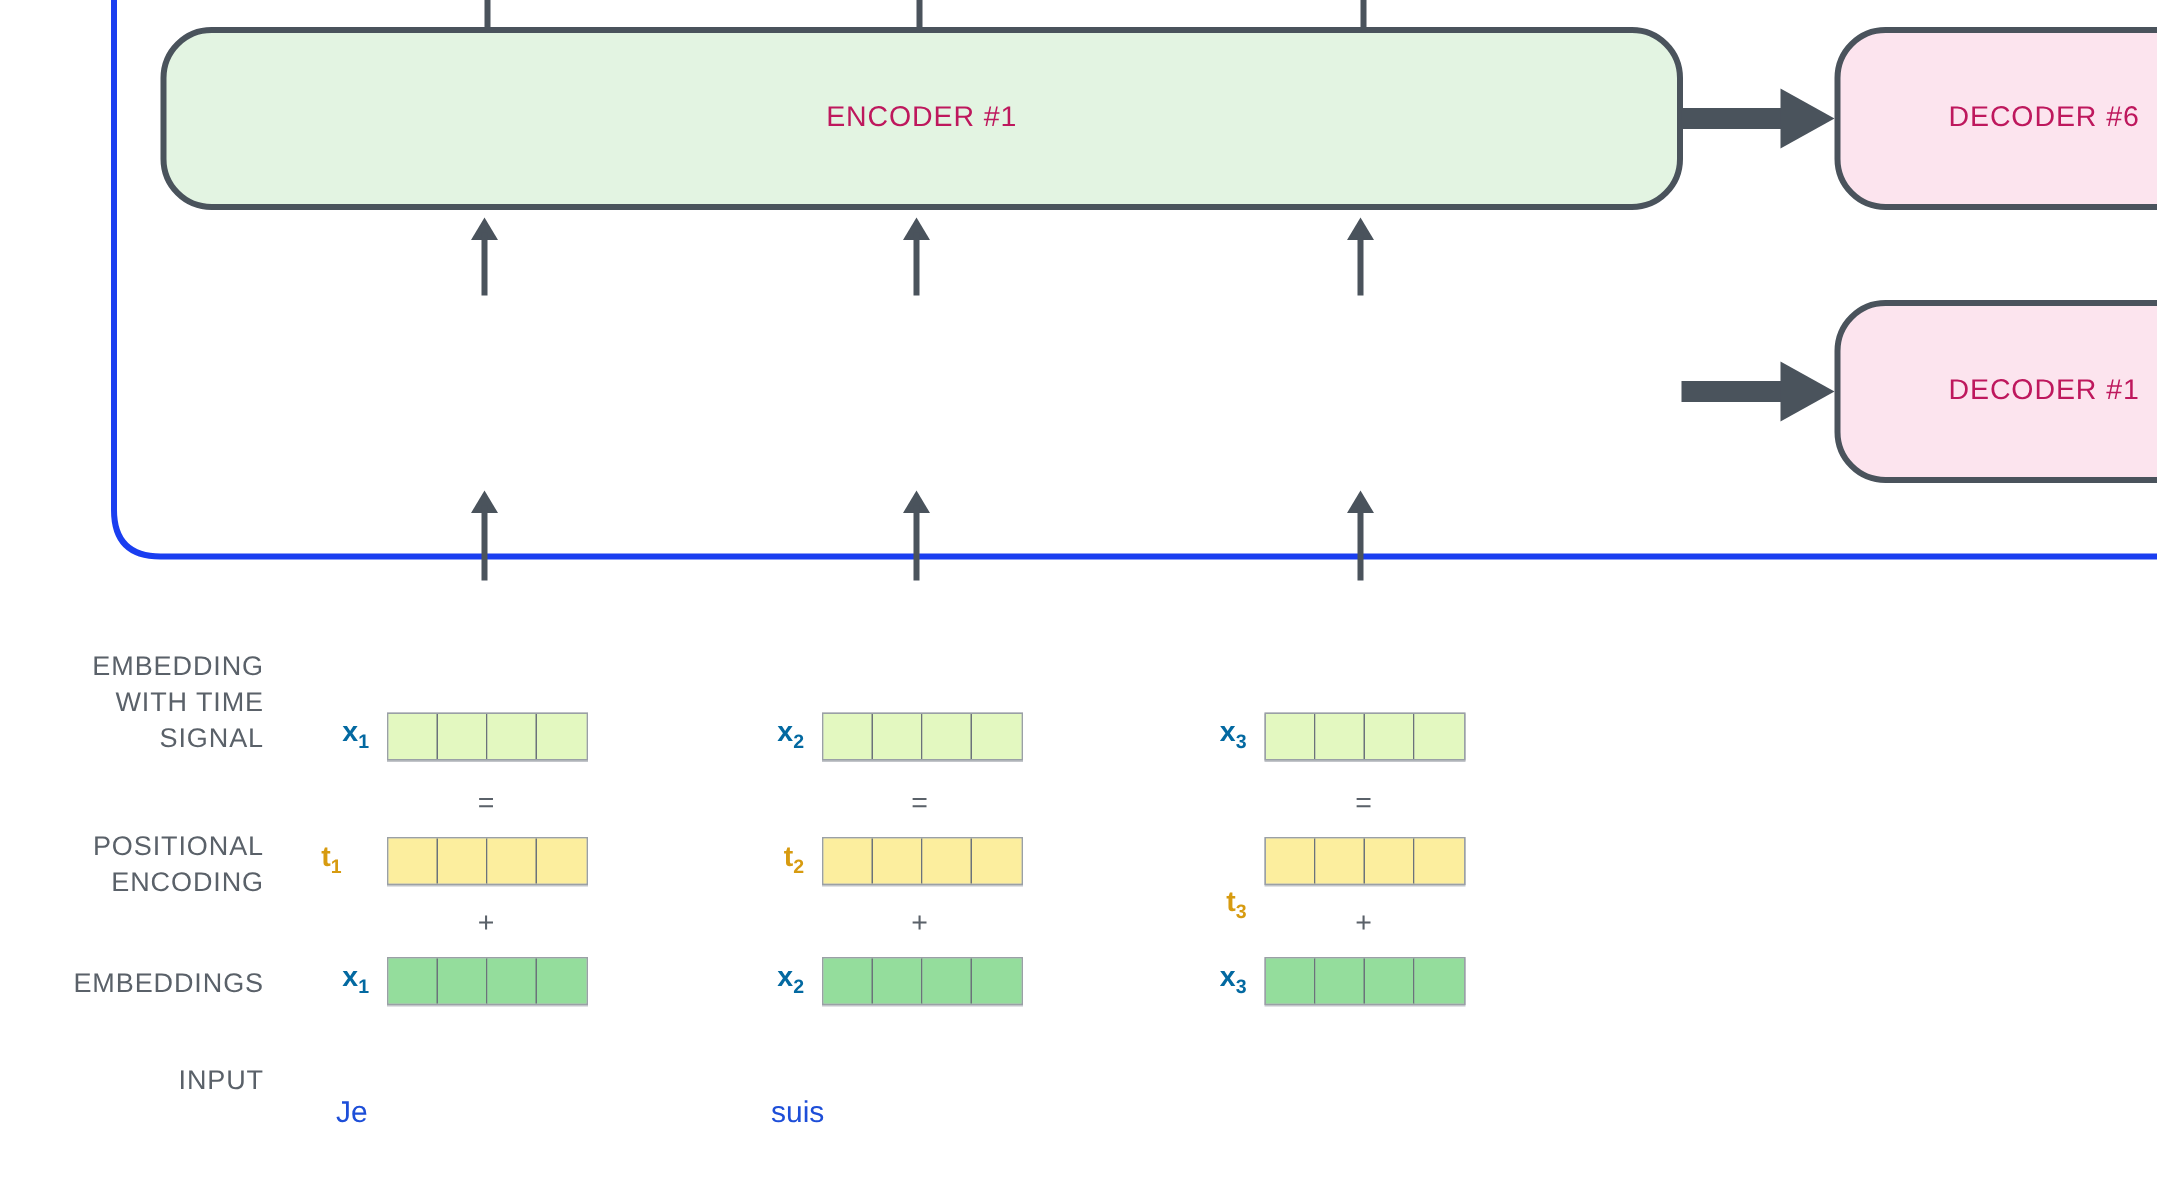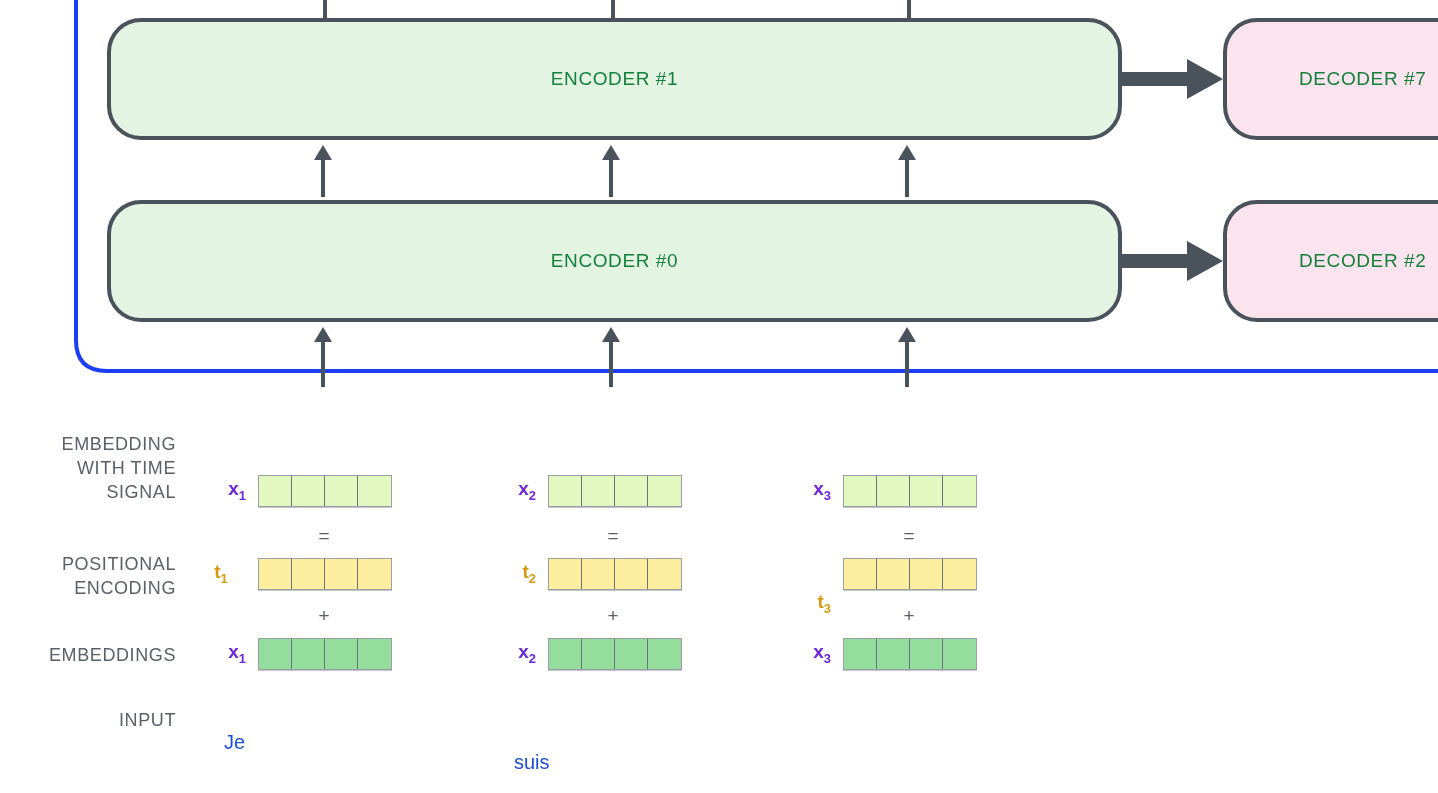--- a/index.html
+++ b/index.html
@@ -28,21 +28,21 @@
   
   .block {
     position: absolute;
     border: 4px solid #4a535c;
     border-radius: 34px;
     display: flex;
     align-items: center;
     justify-content: center;
     font-size: 19px;
     letter-spacing: 0.6px;
-    color: #15803d;
+    color: #be185d;
   }
   .encoder { background: #e3f4e2; }
   .decoder { background: #fce4ee; }
 
   
   #enc1 { left: 107px; top: 18px;  width: 1015px; height: 122px; }
   #enc0 { left: 107px; top: 200px; width: 1015px; height: 122px; }
   
   #dec1 { left: 1223px; top: 18px;  width: 330px; height: 122px; justify-content: flex-start; padding-left: 72px; }
   #dec0 { left: 1223px; top: 200px; width: 330px; height: 122px; justify-content: flex-start; padding-left: 72px; }
@@ -120,21 +120,21 @@
   .vec.emb  .cell { background: #94dd9c; }
 
   .veclabel {
     position: absolute;
     font-size: 19px;
     font-weight: bold;
     text-align: right;
     white-space: nowrap;
   }
   .veclabel sub { font-size: 13px; font-weight: bold; }
-  .lbl-x { color: #6d28d9; }
+  .lbl-x { color: #0369a1; }
   .lbl-t { color: #d79b10; }
 
   .op {
     position: absolute;
     font-size: 19px;
     color: #5a6169;
     text-align: center;
     width: 30px;
   }
 
@@ -154,29 +154,26 @@
     <path d="M 76 -10 L 76 340 Q 76 371 107 371 L 1438 371" fill="none" stroke="#1a3ef0" stroke-width="4" stroke-linecap="butt"></path>
   </svg>
 
   <div class="vstub" style="left:323px; height:18px;"></div>
   <div class="vstub" style="left:611px; height:18px;"></div>
   <div class="vstub" style="left:907px; height:18px;"></div>
 
   <div class="block encoder" id="enc1">
     <span>ENCODER #1</span>
   </div>
-  <div class="block encoder" id="enc0">
-    <span>ENCODER #0</span>
-  </div>
 
   <div class="block decoder" id="dec1">
-    <span>DECODER #7</span>
+    <span>DECODER #6</span>
   </div>
   <div class="block decoder" id="dec0">
-    <span>DECODER #2</span>
+    <span>DECODER #1</span>
   </div>
 
   <div class="varrow" style="left:314px; top:145px; height:52px;">
     <span class="head"></span>
     <span class="shaft"></span>
   </div>
   <div class="varrow" style="left:602px; top:145px; height:52px;">
     <span class="head"></span>
     <span class="shaft"></span>
   </div>
@@ -282,21 +279,21 @@
   <div class="veclabel lbl-x" style="left:486px; top:641px; width:50px;">
     <span>x</span><sub>2</sub>
   </div>
   <div class="vec emb" style="left:548px; top:638px;">
     <span class="cell"></span>
     <span class="cell"></span>
     <span class="cell"></span>
     <span class="cell"></span>
   </div>
 
-  <div class="word" style="left:514px; top:731px;margin-top:20px;">suis</div>
+  <div class="word" style="left:514px; top:731px;">suis</div>
 
   <div class="veclabel lbl-x" style="left:781px; top:478px; width:50px;">
     <span>x</span><sub>3</sub>
   </div>
   <div class="vec sum" style="left:843px; top:475px;">
     <span class="cell"></span>
     <span class="cell"></span>
     <span class="cell"></span>
     <span class="cell"></span>
   </div>

